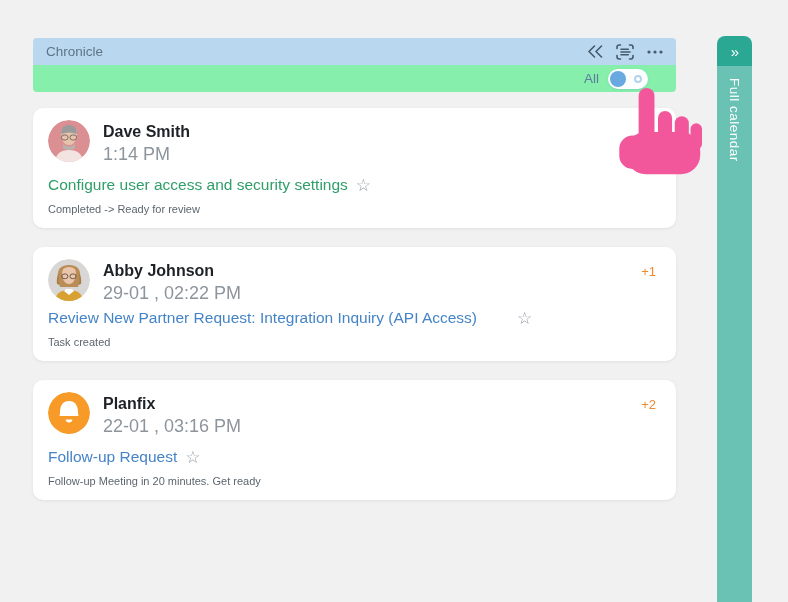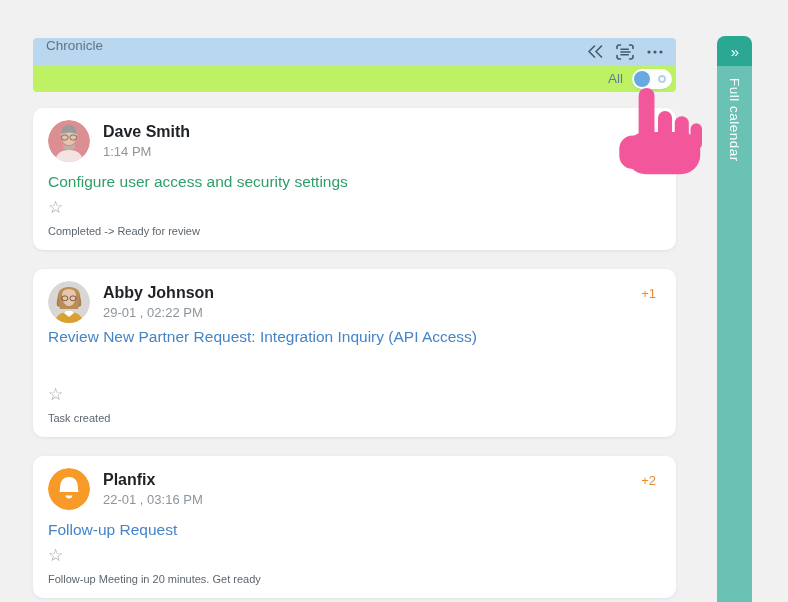--- a/index.html
+++ b/index.html
@@ -9,29 +9,29 @@
     background:#f1f1f2;
     font-family:"Liberation Sans", sans-serif;
     overflow:hidden;
     color:#333;
   }
 
   
   .panel-header { position:absolute; left:33px; top:38px; width:643px; }
   .ph-row1 {
     height:27px; background:#b9d8f0; border-radius:4px 4px 0 0;
-    display:flex; padding:0 13px;
+    display:flex; align-items:center; padding:0 13px;
   }
   .ph-title { font-size:13.5px; color:#5e7487; }
   .ph-icons { margin-left:auto; display:flex; align-items:center; gap:13px; }
   .ph-icon { display:flex; align-items:center; cursor:pointer; }
   .ph-row2 {
-    height:27px; background:#bef264; border-radius:0 0 4px 4px;
+    height:27px; background:#86efac; border-radius:0 0 4px 4px;
     display:flex; align-items:center; justify-content:flex-end;
-    padding-right:4px; gap:9px;
+    padding-right:28px; gap:9px;
   }
   .all-label { font-size:13.5px; color:#5d7d9d; }
   .toggle {
     position:relative; width:40px; height:20px; background:#fcfeff;
     border-radius:10px; cursor:pointer; box-shadow:0 1px 2px rgba(90,130,170,.18);
   }
   .toggle-knob {
     position:absolute; left:2px; top:2px; width:16px; height:16px;
     border-radius:50%; background:#68a9e2;
   }
@@ -45,24 +45,24 @@
   .section-title { font-size:18px; font-weight:700; color:#121212; margin:4px 0 14px 13px; }
   .card {
     background:#ffffff; border-radius:10px; margin-bottom:19px;
     padding:12px 20px 13px 15px; box-shadow:0 1px 3px rgba(120,125,130,.14);
   }
   .card-head { display:flex; align-items:flex-start; }
   .avatar { width:42px; height:42px; border-radius:50%; overflow:hidden; flex:0 0 42px; }
   .avatar svg { display:block; }
   .head-info { margin-left:13px; padding-top:3px; }
   .author { font-size:16px; font-weight:700; color:#1e2226; }
-  .timestamp { font-size:13px; color:#8d959c; margin-top:3px; }
+  .timestamp { font-size:18px; color:#8d959c; margin-top:3px; }
   .badge { margin-left:auto; font-size:13px; color:#ee8a2e; padding-top:5px; }
   .breadcrumb { margin:10px 0 0 0; font-size:12.5px; color:#717b85; }
-  .title-row { margin-top:11px; display:flex; align-items:flex-start; gap:8px;flex-direction:column; }
+  .title-row { margin-top:11px; display:flex; align-items:flex-end; gap:8px; }
   .card-title { font-size:15.5px; cursor:pointer; }
   .link-green { color:#2f9e68; }
   .link-blue  { color:#4584c7; }
   .star { font-size:17px; color:#98a0a8; line-height:1; cursor:pointer; }
   .status-line { margin-top:9px; font-size:11px; color:#5d666e; }
   .t2 { margin-top:5px;gap:40px; }
 
   
   .side { position:absolute; left:717px; top:36px; width:35px; height:566px; }
   .side-cap {

